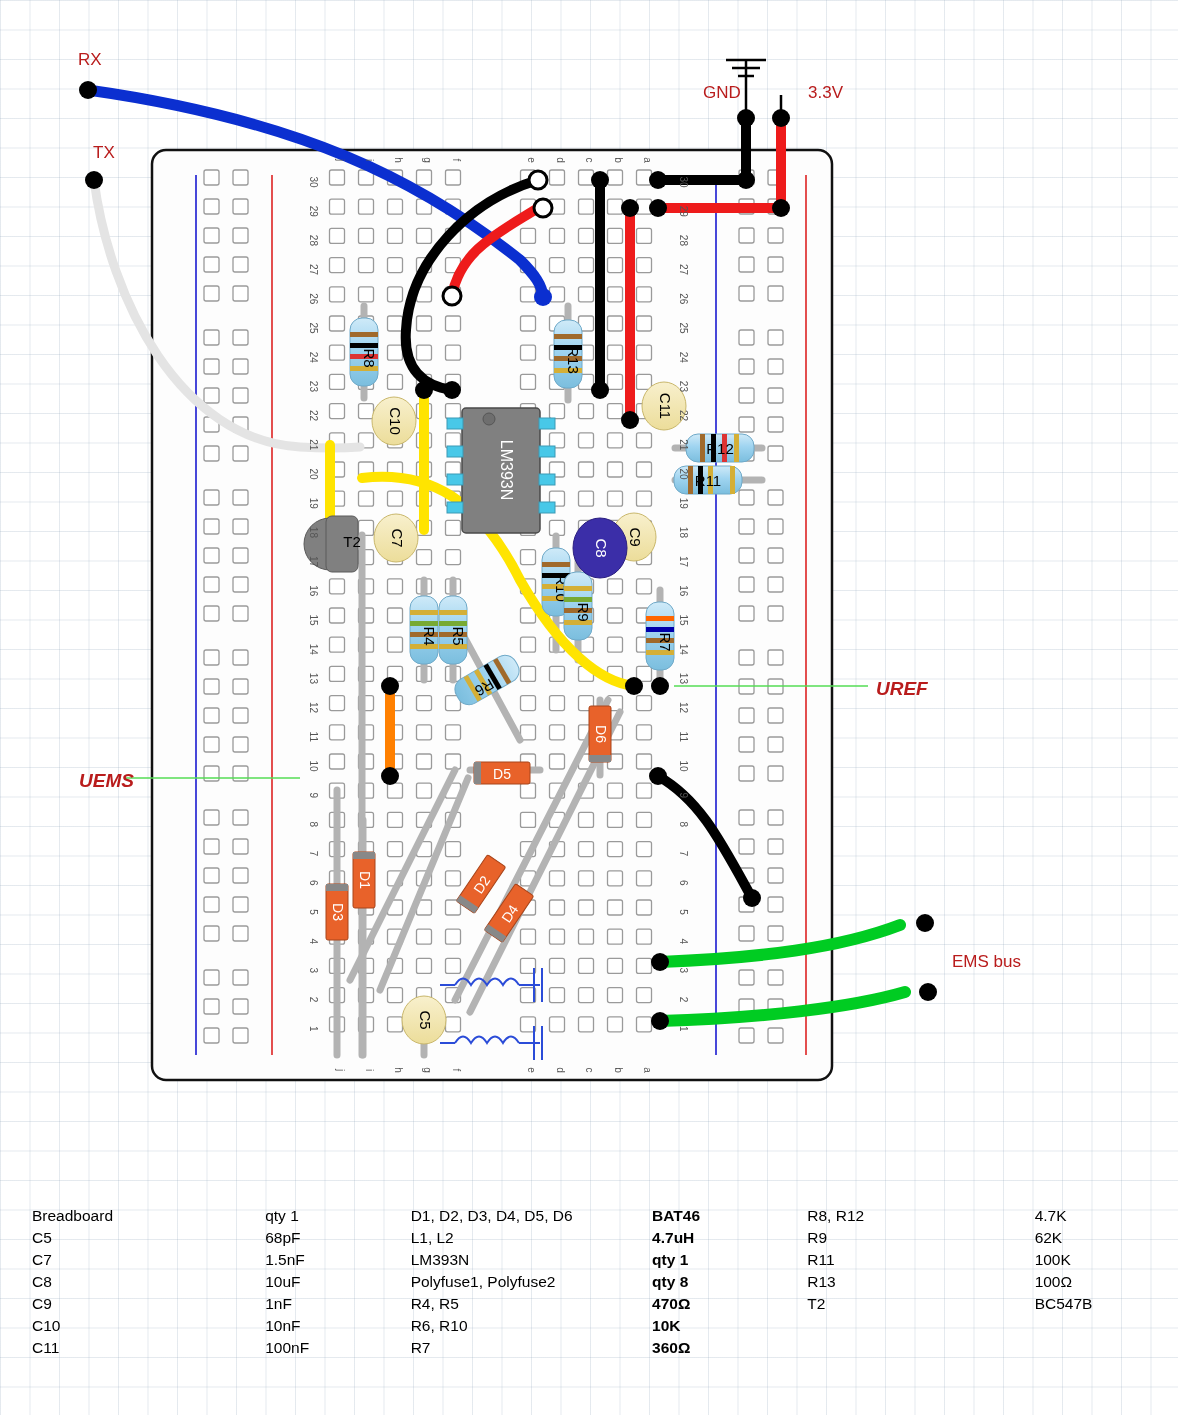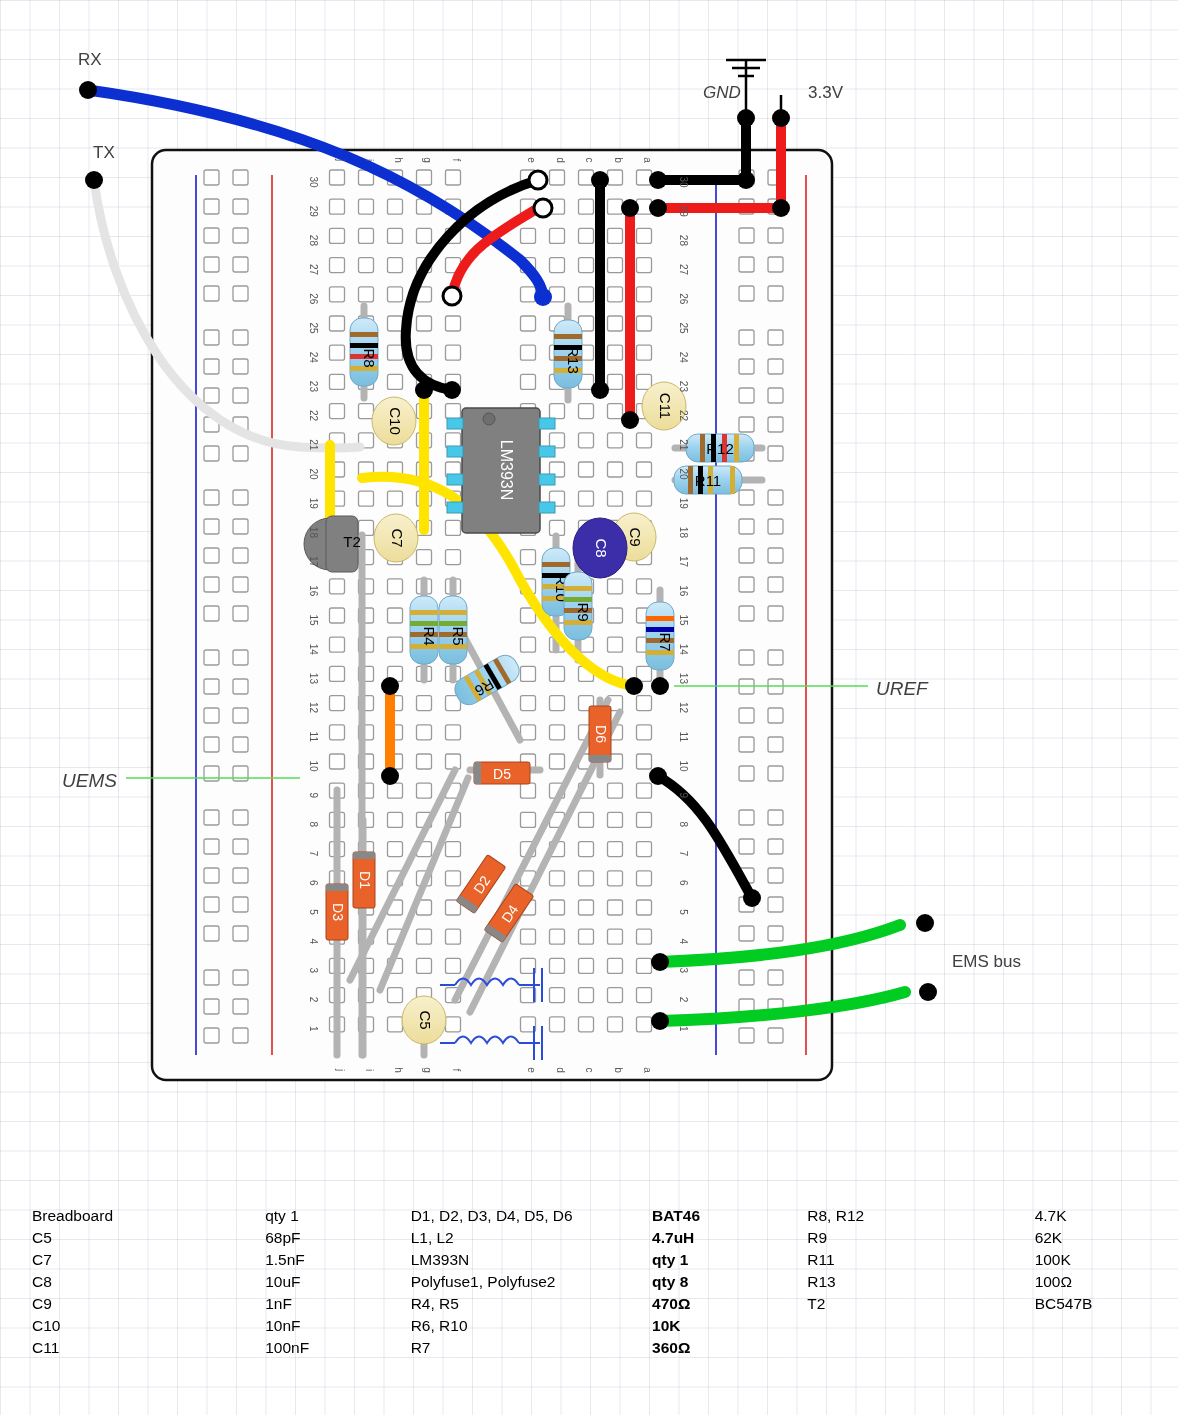--- a/index.html
+++ b/index.html
@@ -13,23 +13,23 @@
   #grid{
     position:absolute;left:0;top:0;width:1178px;height:1415px;
     background-image:
       linear-gradient(to right, rgba(150,170,190,.25) 1px, transparent 1px),
       linear-gradient(to bottom, rgba(150,170,190,.25) 1px, transparent 1px);
     background-size:29.5px 29.5px;
     pointer-events:none;
   }
   #svgroot{position:absolute;left:0;top:0;}
   .lbl{
-    position:absolute;font-size:17px;color:#404040;white-space:nowrap;
+    position:absolute;font-size:17px;color:#b91c1c;white-space:nowrap;
   }
-  .lbl.bold-italic{font-style:italic;font-weight:normal;font-size:19px;}
+  .lbl.bold-italic{font-style:italic;font-weight:bold;font-size:19px;}
   
   #bom{
     position:absolute;left:32px;top:1207px;width:1120px;
     font-size:15.5px;color:#000;
   }
   #bom table{border-collapse:collapse;}
   #bom td{padding:0 0 4px 0;vertical-align:top;white-space:nowrap;}
   .c0{width:240px;}
   .c1{width:150px;}
   .c2{width:245px;}
@@ -857,25 +857,25 @@
       <text x="586" y="1070" transform="rotate(90 586 1070)" text-anchor="middle">c</text>
       <text x="615" y="160" transform="rotate(90 615 160)" text-anchor="middle">b</text>
       <text x="615" y="1070" transform="rotate(90 615 1070)" text-anchor="middle">b</text>
       <text x="644" y="160" transform="rotate(90 644 160)" text-anchor="middle">a</text>
       <text x="644" y="1070" transform="rotate(90 644 1070)" text-anchor="middle">a</text>
     </g>
 </svg>
 
 <div class="lbl" style="left:78px;top:50px;">RX</div>
 <div class="lbl" style="left:93px;top:143px;">TX</div>
-<div class="lbl" style="left:703px;top:83px;font-style:italic;">GND</div>
+<div class="lbl" style="left:703px;top:83px;">GND</div>
 <div class="lbl" style="left:808px;top:83px;">3.3V</div>
 <div class="lbl" style="left:952px;top:952px;text-align:center;">EMS bus</div>
 <div class="lbl bold-italic" style="left:876px;top:678px;">UREF</div>
-<div class="lbl bold-italic" style="left:62px;top:770px;">UEMS</div>
+<div class="lbl bold-italic" style="left:79px;top:770px;">UEMS</div>
 
 <div id="bom">
   <table>
     <tbody id="bom-body">
         <tr>
           <td class="c0">Breadboard</td>
           <td class="c1">qty 1</td>
           <td class="c2">D1, D2, D3, D4, D5, D6</td>
           <td class="c3">BAT46</td>
           <td class="c4">R8, R12</td>

